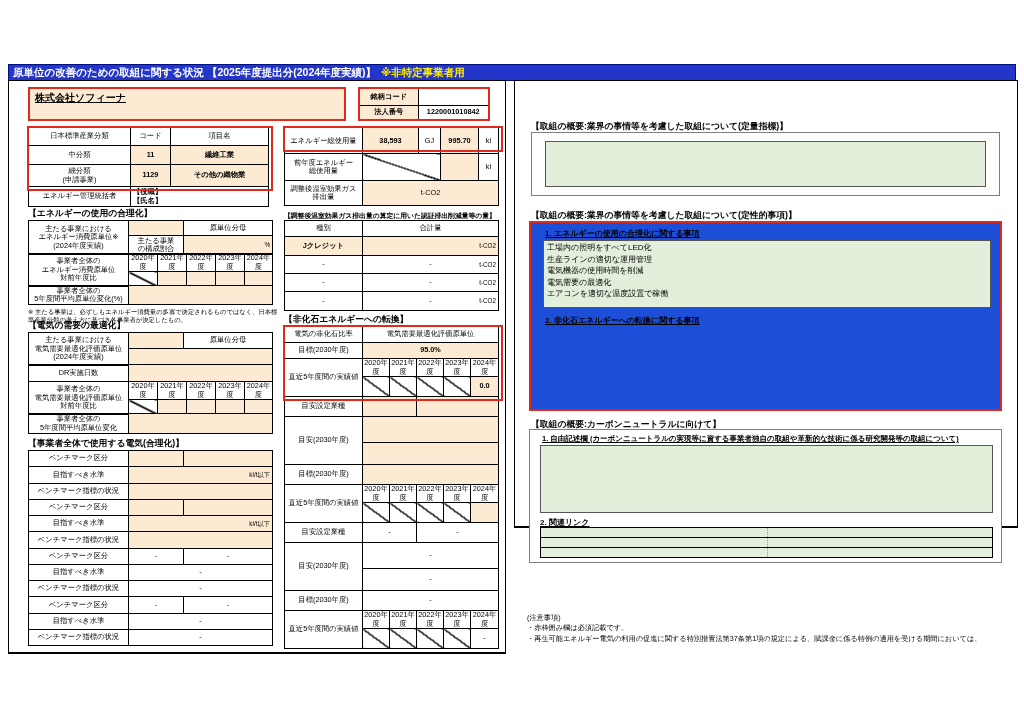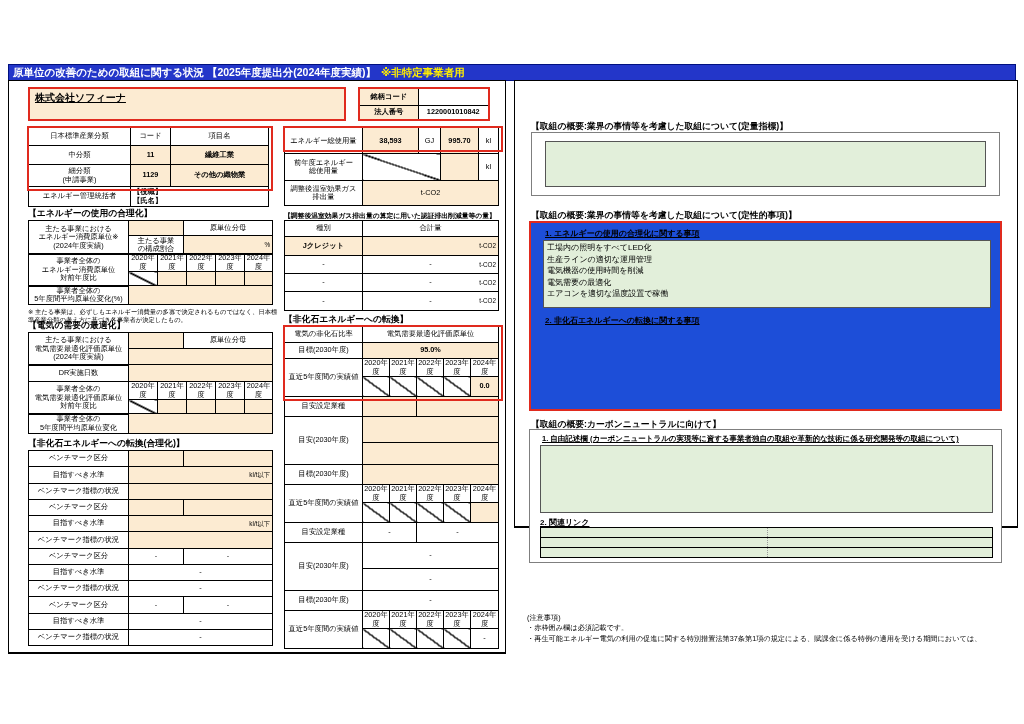--- a/index.html
+++ b/index.html
@@ -280,21 +280,21 @@
         </colgroup>
       <tbody>
           <tr>
         <td class="pre">事業者全体の
 5年度間平均原単位変化</td>
         <td class="cr"></td>
       </tr>
     </tbody>
       </table>
 
-    <div class="stitle" style="left:19px;top:357px;">【非化石エネルギーへの転換(合理化)】</div>
+    <div class="stitle" style="left:19px;top:357px;">【事業者全体で使用する電気(合理化)】</div>
     <table class="t" style="left:19px;top:369px;width:244px;height:196px;">
       <colgroup>
           <col style="width:100px">
           <col style="width:55px">
           <col style="width:89px">
         </colgroup>
       <tbody>
           <tr>
             <td>ベンチマーク区分</td>
           <td class="cr dotR"></td>

